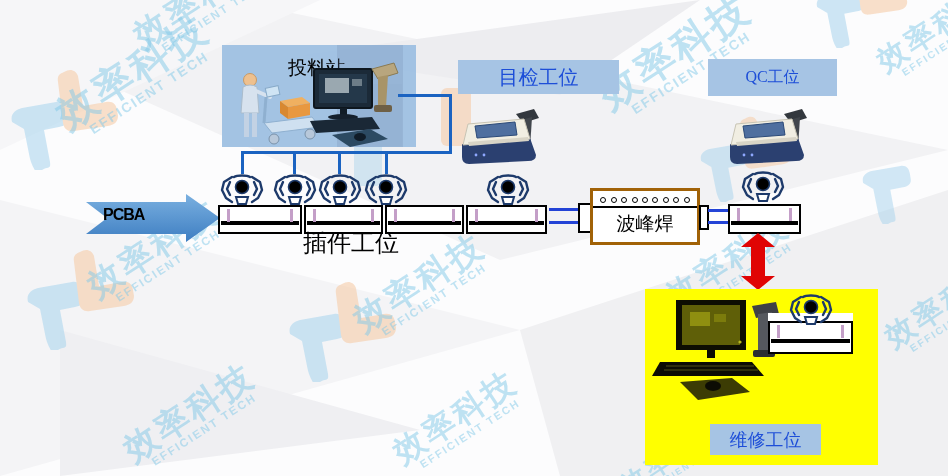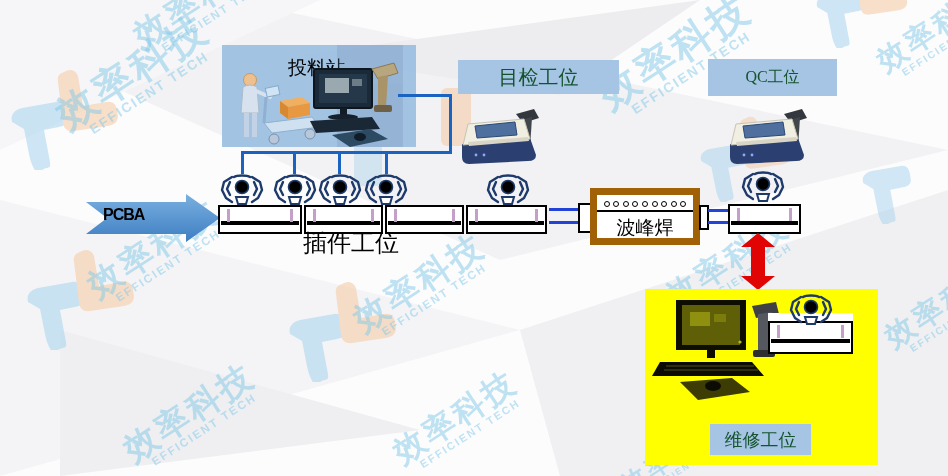--- a/index.html
+++ b/index.html
@@ -6,33 +6,33 @@
   .canvas{position:relative;width:948px;height:476px;overflow:hidden;background:#fcfcfd;
           font-family:"Liberation Sans",sans-serif;}
   .abs{position:absolute;}
   
   .wm{position:absolute;transform:rotate(-33deg);color:#82c9e8;opacity:.5;font-weight:bold;
       pointer-events:none;white-space:nowrap;line-height:1;}
   .wm-cn{display:block;letter-spacing:3px;}
   .wm-en{display:block;font-size:.34em;letter-spacing:2px;margin-top:.05em;margin-left:1.4em;}
   
   .lbl{position:absolute;background:#a6c4e4;display:flex;align-items:center;justify-content:center;
-       color:#14532d;font-family:"Liberation Serif",serif;}
+       color:#1d4ed8;font-family:"Liberation Serif",serif;}
   
   .line{position:absolute;background:#1b63c1;}
   .link{position:absolute;background:#2343d6;height:3px;}
   
   .seg{position:absolute;background:#fff;border:2.5px solid #000;box-sizing:border-box;}
   .seg .bar{position:absolute;left:1px;right:1px;height:4px;background:#000;top:56%;}
   .seg .pin{position:absolute;width:3px;height:13px;background:#c49fc8;top:2px;}
   .seg .pin.l{left:7px}.seg .pin.r{right:7px}
   .connector{position:absolute;background:#fff;border:2.5px solid #000;box-sizing:border-box;}
   
   .wavebox{position:absolute;left:590px;top:188px;width:110px;height:57px;background:#fff;
-           border:7px solid #a16207;box-sizing:border-box;}
+           border:3px solid #a16207;box-sizing:border-box;}
   .wavebox .holes{position:absolute;left:0;right:0;top:2px;height:13px;border-bottom:2px solid #000;
                   display:flex;align-items:center;justify-content:space-around;padding:0 5px;}
   .wavebox .hole{width:6px;height:6px;border:1.6px solid #000;border-radius:50%;background:#fff;box-sizing:border-box;}
   .wavebox .wavetext{position:absolute;left:0;right:0;top:20px;text-align:center;font-size:19px;
                      font-family:"Liberation Serif",serif;color:#000;}
   .blacktext{position:absolute;color:#000;font-family:"Liberation Serif",serif;}
   .yellowbox{position:absolute;left:645px;top:289px;width:233px;height:176px;background:#ffff00;}
   .scanner{position:absolute;width:46px;height:33px;}
   .logo{position:absolute;pointer-events:none;}
 </style>
@@ -307,21 +307,21 @@
     </g>
   </svg>
 
   <div class="abs" style="left:768px;top:313px;width:85px;height:8px;background:#fff"></div>
   <div class="seg" style="left:768px;top:321px;width:85px;height:33px">
     <div class="bar"></div>
       <div class="pin l"></div>
       <div class="pin r"></div>
   </div>
 
-  <div class="lbl" style="left:710px;top:424px;width:101px;height:31px;font-size:18px">
+  <div class="lbl" style="left:710px;top:424px;width:111px;height:31px;font-size:18px">
     <span>维修工位</span>
   </div>
 
 <div class="scanner" style="left: 219px; top: 173px;"><svg width="46" height="33" viewBox="0 0 46 33">
         <g fill="none" stroke="#1d3a6b" stroke-width="2.4" stroke-linejoin="round" stroke-linecap="round">
           <path d="M15,4 C18,2 28,2 31,4"></path>
           <path d="M13,4 L5,9 L3,17 L7,25 L13,29"></path>
           <path d="M33,4 L41,9 L43,17 L39,25 L33,29"></path>
           <path d="M11,9 L8,16 L11,22"></path>
           <path d="M35,9 L38,16 L35,22"></path>

